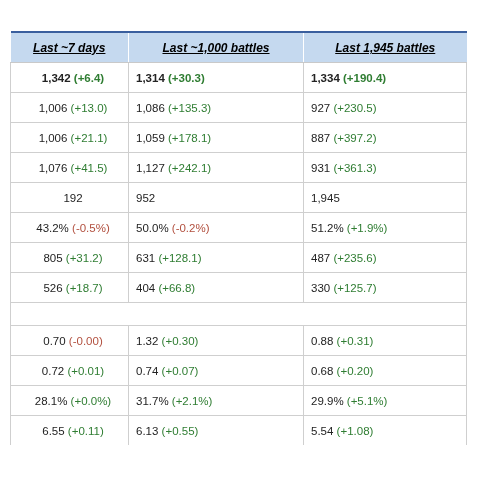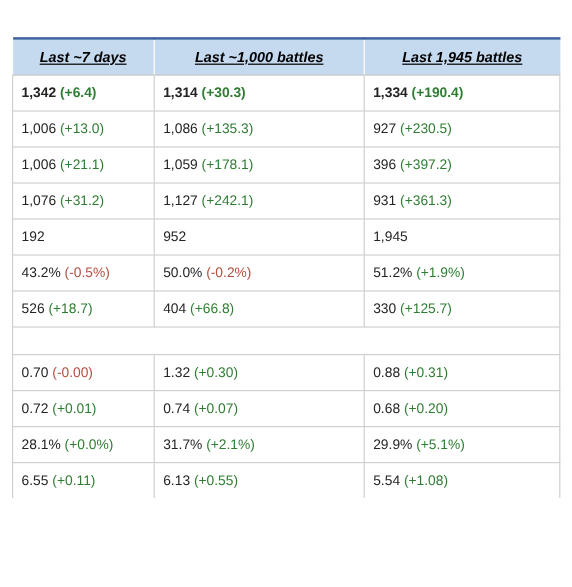--- a/index.html
+++ b/index.html
@@ -53,21 +53,21 @@
   tbody td {
     font-size: 11.5px;
     padding: 7px 0 7px 7px;
     border-right: 1px solid #cfcfcf;
     border-bottom: 1px solid #cfcfcf;
     border-left: 1px solid #cfcfcf;
     white-space: nowrap;
     background: #ffffff;
     height: 15px;
   }
-  tbody td:first-child { border-left: 1px solid #cfcfcf; }
+  tbody td:first-child { border-left: 1px solid #cfcfcf; text-align: center; }
   tbody td:last-child { border-right: 1px solid #cfcfcf; }
 
   tbody tr.emphasis td {
     font-weight: bold;
   }
 
   tbody tr.spacer td {
     border-left: 1px solid #cfcfcf;
     border-right: 1px solid #cfcfcf;
     border-bottom: 1px solid #cfcfcf;
@@ -108,36 +108,41 @@
           <td><span class="val">1,334</span> <span class="delta-up">(+190.4)</span></td>
         </tr>
         <tr class="">
           <td><span class="val">1,006</span> <span class="delta-up">(+13.0)</span></td>
           <td><span class="val">1,086</span> <span class="delta-up">(+135.3)</span></td>
           <td><span class="val">927</span> <span class="delta-up">(+230.5)</span></td>
         </tr>
         <tr class="">
           <td><span class="val">1,006</span> <span class="delta-up">(+21.1)</span></td>
           <td><span class="val">1,059</span> <span class="delta-up">(+178.1)</span></td>
-          <td><span class="val">396</span> <span class="delta-up">(+397.2)</span></td>
+          <td><span class="val">887</span> <span class="delta-up">(+397.2)</span></td>
         </tr>
         <tr class="">
-          <td><span class="val">1,076</span> <span class="delta-up">(+31.2)</span></td>
+          <td><span class="val">1,076</span> <span class="delta-up">(+41.5)</span></td>
           <td><span class="val">1,127</span> <span class="delta-up">(+242.1)</span></td>
           <td><span class="val">931</span> <span class="delta-up">(+361.3)</span></td>
         </tr>
         <tr class="">
           <td><span class="val">192</span></td>
           <td><span class="val">952</span></td>
           <td><span class="val">1,945</span></td>
         </tr>
         <tr class="">
           <td><span class="val">43.2%</span> <span class="delta-down">(-0.5%)</span></td>
           <td><span class="val">50.0%</span> <span class="delta-down">(-0.2%)</span></td>
           <td><span class="val">51.2%</span> <span class="delta-up">(+1.9%)</span></td>
+        </tr>
+        <tr class="">
+          <td><span class="val">805</span> <span class="delta-up">(+31.2)</span></td>
+          <td><span class="val">631</span> <span class="delta-up">(+128.1)</span></td>
+          <td><span class="val">487</span> <span class="delta-up">(+235.6)</span></td>
         </tr>
         <tr class="">
           <td><span class="val">526</span> <span class="delta-up">(+18.7)</span></td>
           <td><span class="val">404</span> <span class="delta-up">(+66.8)</span></td>
           <td><span class="val">330</span> <span class="delta-up">(+125.7)</span></td>
         </tr>
         <tr class="spacer">
           <td colspan="3"></td>
         </tr>
         <tr class="">

